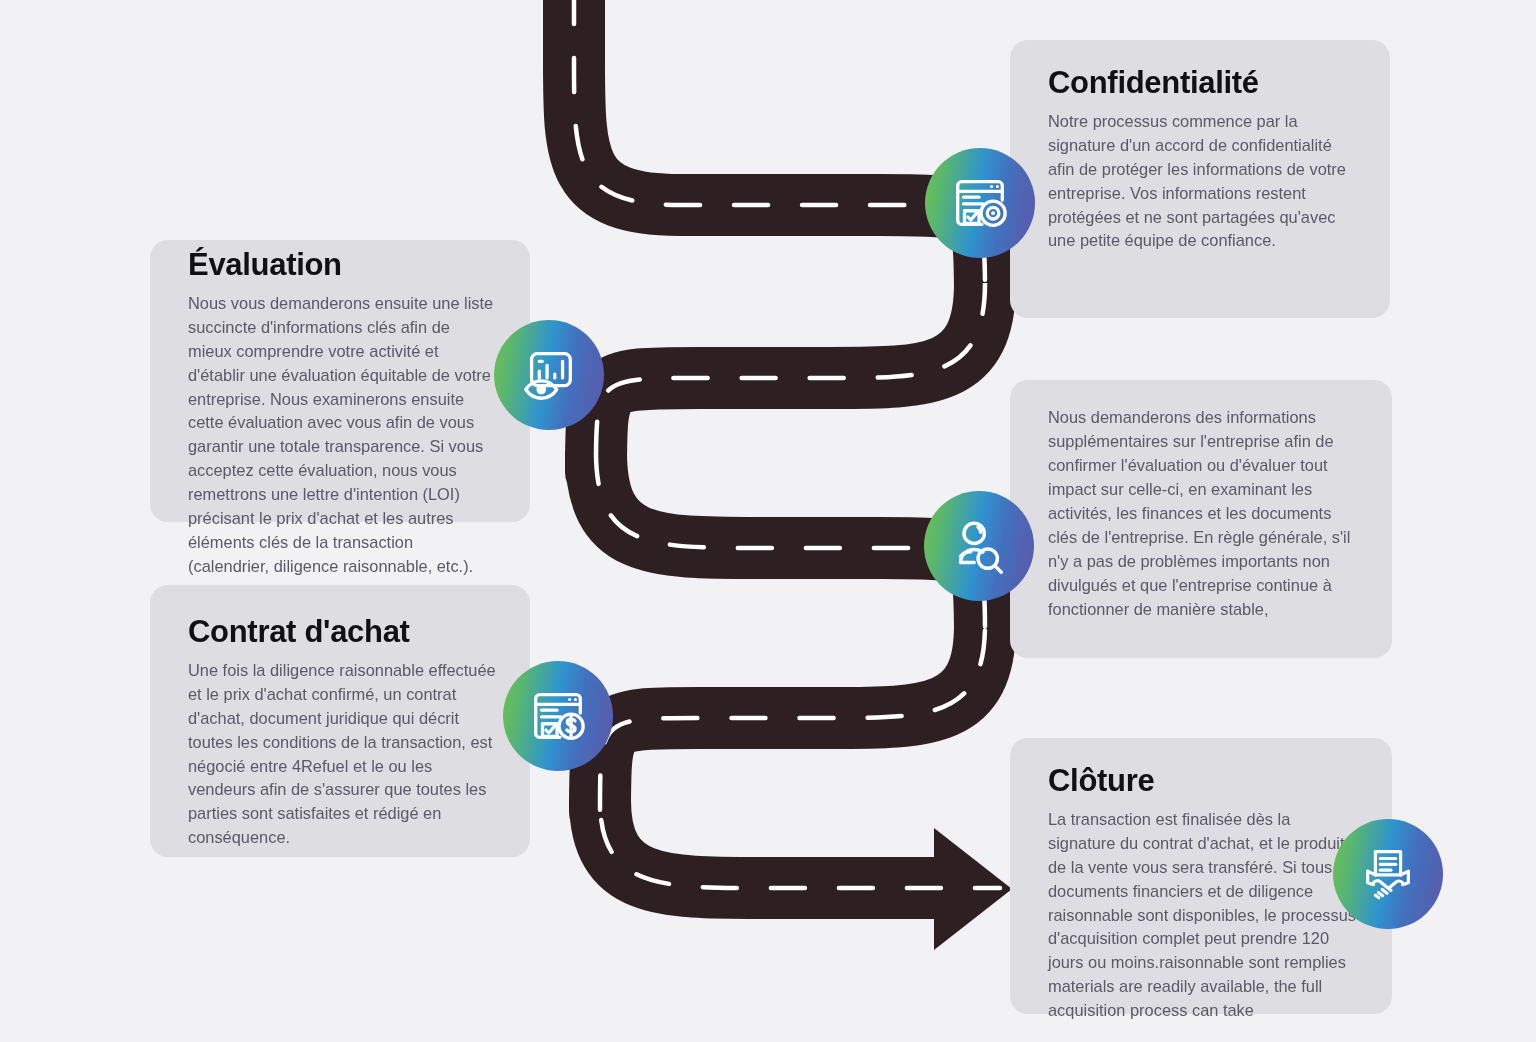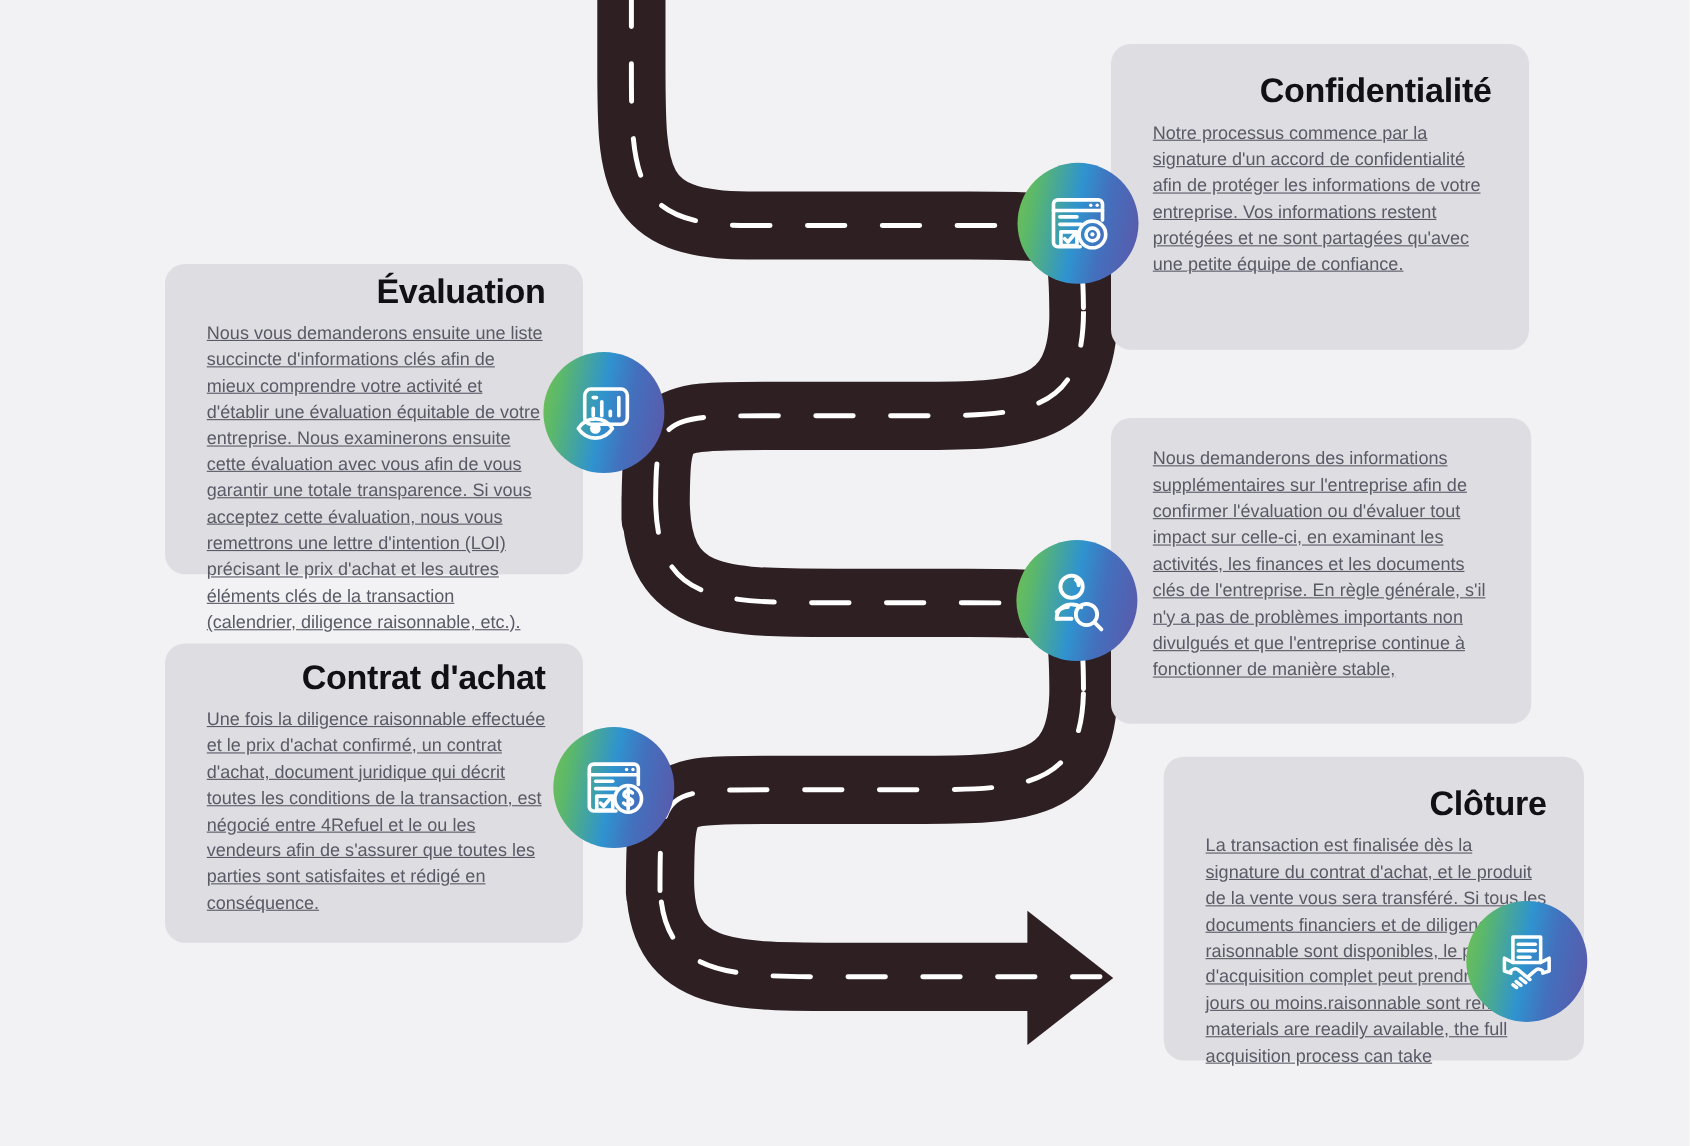--- a/index.html
+++ b/index.html
@@ -35,36 +35,34 @@
     box-sizing: border-box;
     padding: 26px 34px 26px 38px;
   }
   .card-title {
     font-size: 31px;
     font-weight: bold;
     color: #111015;
     letter-spacing: -0.3px;
     margin: 0 0 9px 0;
     line-height: 1.12;
-    text-align: right;
   }
   .card-body {
     font-size: 16.4px;
     line-height: 1.46;
     color: #5a5a66;
     margin: 0;
     font-weight: 500;
-    text-decoration: underline;
   }
 
   .card-confidentialite { left: 1010px; top: 40px;  width: 380px; height: 278px; }
   .card-evaluation      { left: 150px;  top: 240px; width: 380px; height: 282px; padding-top: 8px;}
   .card-diligence       { left: 1010px; top: 380px; width: 382px; height: 278px; }
-  .card-contrat         { left: 150px;  top: 585px; width: 380px; height: 272px; padding-top: 14px;}
-  .card-cloture         { left: 1010px; top: 688px; width: 382px; height: 276px; margin-left: 48px; }
+  .card-contrat         { left: 150px;  top: 585px; width: 380px; height: 272px; padding-top: 30px;}
+  .card-cloture         { left: 1010px; top: 738px; width: 382px; height: 276px; }
 
   
   .node {
     position: absolute;
     width: 110px;
     height: 110px;
     border-radius: 50%;
     background: linear-gradient(100deg, #72c051 0%, #5bb86b 16%, #2f93cf 48%, #4370bd 68%, #5d57a9 100%);
     display: flex;
     align-items: center;

